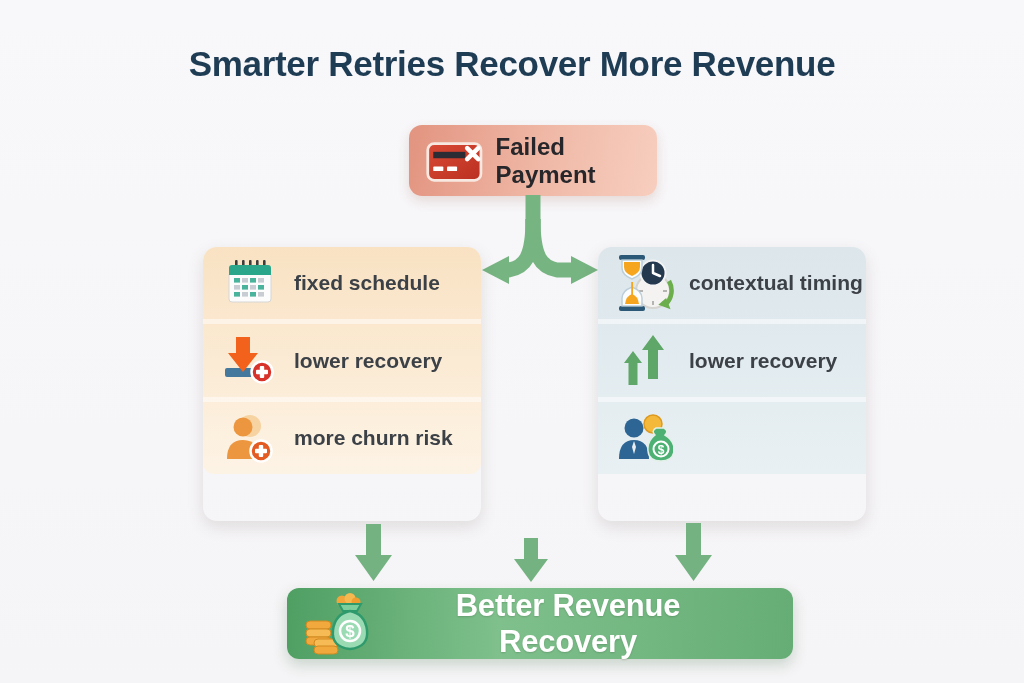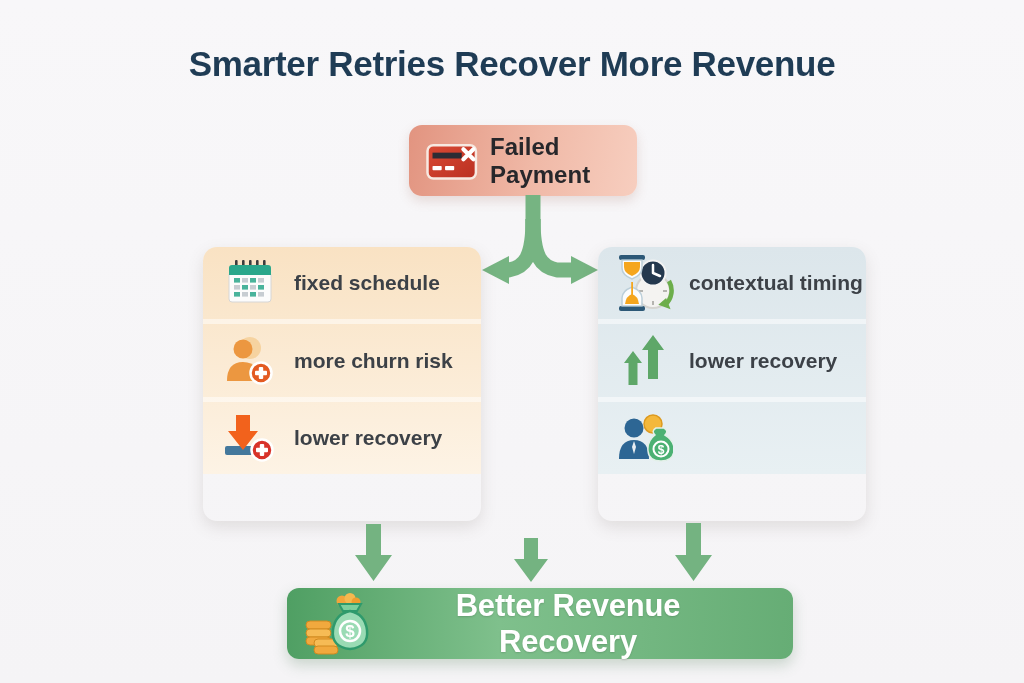--- a/index.html
+++ b/index.html
@@ -7,21 +7,21 @@
     position:relative; width:1024px; height:683px; overflow:hidden;
     background:linear-gradient(180deg,#f8f7f9 0%,#f5f4f6 100%);
     font-family:"Liberation Sans", sans-serif;
   }
   .title {
     position:absolute; top:44px; left:0; width:100%;
     text-align:center; font-size:35px; font-weight:bold;
     color:#1f3c55; letter-spacing:-0.3px;
   }
   .failed-box {
-    position:absolute; left:409px; top:125px; width:228px; height:71px;
+    position:absolute; left:409px; top:125px; width:248px; height:71px;
     box-sizing:border-box; border-radius:13px;
     background:linear-gradient(100deg,#e29480 0%,#f0b9a7 55%,#f7cebf 100%);
     display:flex; align-items:center; padding-left:16px; gap:10px;
     box-shadow:0 5px 12px rgba(150,90,70,.18);
   }
   .failed-label { font-size:24px; font-weight:bold; color:#27272b; }
 
   .panel {
     position:absolute; top:247px; width:278px; height:274px;
     border-radius:14px; overflow:hidden;
@@ -29,21 +29,21 @@
   }
   .panel-left  { left:203px; }
   .panel-right { left:598px; width:268px; }
   .panel-header {
     height:47px; display:flex; align-items:center; justify-content:center;
     font-weight:bold; font-size:22px;
   }
   .panel-left  .panel-header { background:linear-gradient(90deg,#e8993a,#f8d894); color:#38404a; }
   .panel-right .panel-header { background:linear-gradient(90deg,#41808d,#8ab8c0); color:#ffffff; }
   .panel-body { height:227px; display:flex; flex-direction:column; }
-  .panel-left  .panel-body { background:linear-gradient(180deg,#f9e2c3 0%,#fdf3e5 100%); }
+  .panel-left  .panel-body { background:linear-gradient(180deg,#f9e2c3 0%,#fdf3e5 100%);border-radius:11px; }
   .panel-right .panel-body { background:linear-gradient(180deg,#dce6eb 0%,#e8f0f3 100%); }
   .row { flex:1; display:flex; align-items:center; padding-left:18px; gap:15px; }
   .row + .row { border-top:5px solid rgba(255,255,255,.5); }
   .row-icon { flex:0 0 58px; display:flex; align-items:center; justify-content:center; }
   .row-label { font-size:21px; font-weight:600; color:#3c4147; line-height:1.12; max-width:180px; }
 
   .arrow-svg { position:absolute; }
 
   .result-box {
     position:absolute; left:287px; top:588px; width:506px; height:71px;
@@ -119,42 +119,42 @@
                 <rect x="32" y="32" width="6" height="4.6" fill="#c7cdd2"></rect>
             </g>
           </svg>
         </span>
         <span class="row-label">fixed schedule</span>
       </div>
 
       <div class="row">
         <span class="row-icon">
           <svg width="52" height="50" viewBox="0 0 52 50">
+            <rect x="1" y="33" width="30" height="9" rx="2" fill="#44789c"></rect>
+            <polygon points="12,2 26,2 26,18 34,18 19,37 4,18 12,18" fill="#f2621c"></polygon>
+            <circle cx="38" cy="37" r="10.5" fill="#d8332a" stroke="#ffffff" stroke-width="2.5"></circle>
+            <rect x="35.8" y="31" width="4.4" height="12" rx="1" fill="#ffffff"></rect>
+            <rect x="32" y="34.8" width="12" height="4.4" rx="1" fill="#ffffff"></rect>
+          </svg>
+        </span>
+        <span class="row-label">lower recovery</span>
+      </div>
+
+      <div class="row">
+        <span class="row-icon">
+          <svg width="52" height="50" viewBox="0 0 52 50">
             <circle cx="26" cy="13" r="11" fill="#f6d3a0"></circle>
             <circle cx="19" cy="14" r="9.5" fill="#ec9740"></circle>
             <path d="M3,46 Q3,27 19,27 Q35,27 35,46 Z" fill="#ec9740"></path>
             <circle cx="37" cy="38" r="10.5" fill="#e35b22" stroke="#ffffff" stroke-width="2.5"></circle>
             <rect x="34.8" y="32" width="4.4" height="12" rx="1" fill="#ffffff"></rect>
             <rect x="31" y="35.8" width="12" height="4.4" rx="1" fill="#ffffff"></rect>
           </svg>
         </span>
         <span class="row-label">more churn risk</span>
-      </div>
-
-      <div class="row">
-        <span class="row-icon">
-          <svg width="52" height="50" viewBox="0 0 52 50">
-            <rect x="1" y="33" width="30" height="9" rx="2" fill="#44789c"></rect>
-            <polygon points="12,2 26,2 26,18 34,18 19,37 4,18 12,18" fill="#f2621c"></polygon>
-            <circle cx="38" cy="37" r="10.5" fill="#d8332a" stroke="#ffffff" stroke-width="2.5"></circle>
-            <rect x="35.8" y="31" width="4.4" height="12" rx="1" fill="#ffffff"></rect>
-            <rect x="32" y="34.8" width="12" height="4.4" rx="1" fill="#ffffff"></rect>
-          </svg>
-        </span>
-        <span class="row-label">lower recovery</span>
       </div>
 
     </div>
   </div>
 
   <div class="panel panel-right">
     <div class="panel-body">
 
       <div class="row">
         <span class="row-icon">

